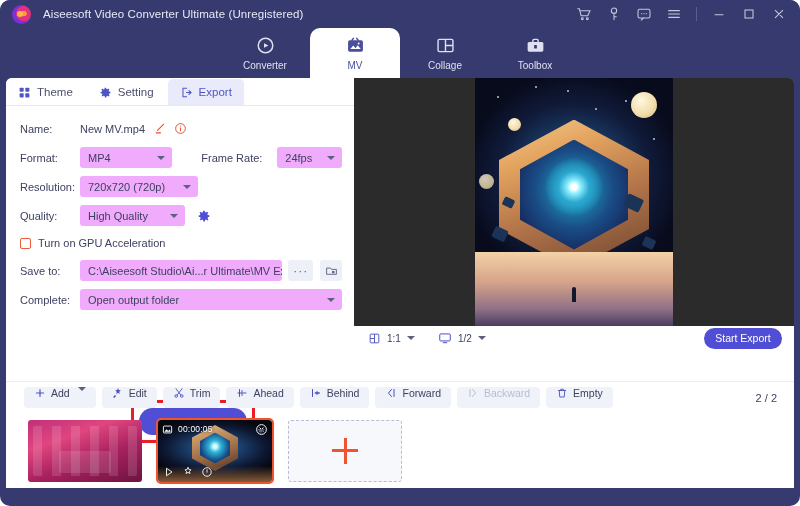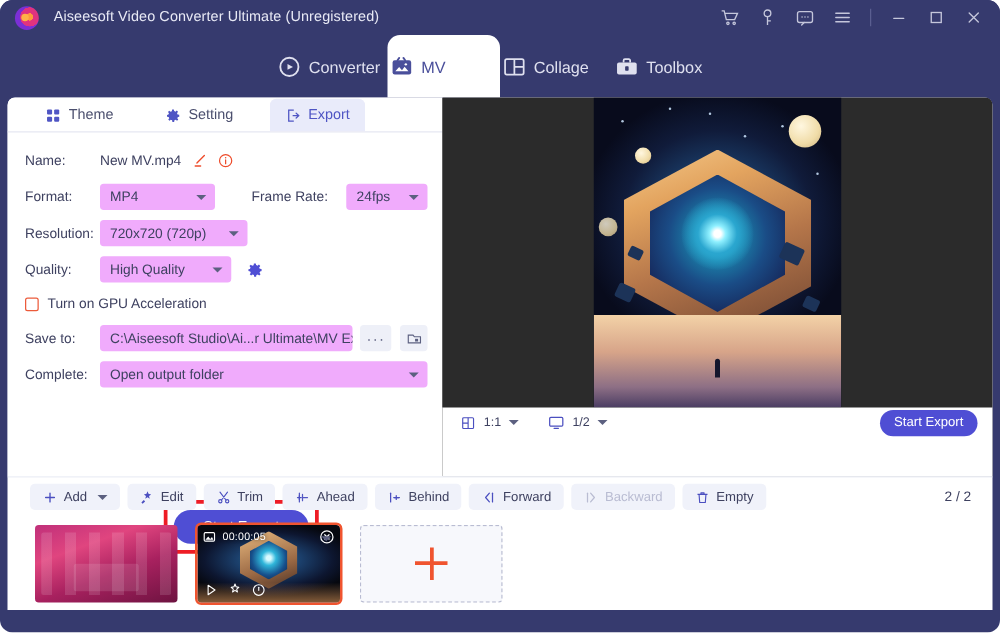--- a/index.html
+++ b/index.html
@@ -33,40 +33,40 @@
   .tb-right { margin-left: auto; display: flex; align-items: center; gap: 14px; padding-right: 13px; }
   .tb-ic { width: 16px; height: 16px; opacity: .85; display:block; }
   .tb-sep { width: 1px; height: 14px; background: #5a5e90; }
 
   
   .mainnav {
     position: absolute; top: 28px; left: 0; width: 800px; height: 50px;
     background: #363a6e; display: flex; justify-content: center; align-items: flex-end;
   }
   .nav-item {
-    width: 90px; height: 50px; display: flex; flex-direction: row;
-    align-items: center; gap: 4px; cursor: pointer;
-    color: #dfe0ef; font-size: 13px;
+    width: 90px; height: 50px; display: flex; flex-direction: column;
+    align-items: center; justify-content: center; gap: 4px; cursor: pointer;
+    color: #dfe0ef; font-size: 10px;
   }
   .nav-item.active {
     background: #ffffff; color: #4a4f9b;
     border-radius: 10px 10px 0 0;
   }
   .nav-ic { width: 23px; height: 21px; }
 
   
   .body {
     position: absolute; top: 78px; left: 6px;
     width: 788px; height: 410px; background: #ffffff;
     border-radius: 6px 6px 0 0; overflow: hidden;
   }
 
   
   .left { position: absolute; left: 0; top: 0; width: 348px; height: 303px; background:#fff; }
-  .subtabs { display: flex; align-items: flex-end; height: 28px; padding-left: 18px; gap: 17px;
+  .subtabs { display: flex; align-items: flex-end; height: 28px; gap: 2px;
              border-bottom: 1px solid #e6e8f2; }
   .subtab {
     display: flex; align-items: center; gap: 6px; height: 26px; padding: 0 12px;
     font-size: 11.5px; color: #4b4f6e; cursor: pointer; border-radius: 5px 5px 0 0;
   }
   .subtab.active { background: #e9ebfa; color: #4f55c4; }
   .subtab svg { width: 13px; height: 13px; }
 
   .form { padding: 10px 12px 0 14px; }
   .row { display: flex; align-items: center; height: 25px; margin-bottom: 4px; }
@@ -170,21 +170,21 @@
     justify-content:center; cursor:pointer; border:none; font-family:inherit;
   }
 
   
   .toolbar {
     position:absolute; left:0; top:303px; width:788px; height:32px;
     display:flex; align-items:center; padding-left:18px; gap:6px;
     border-top:1px solid #eceef6;
   }
   .tbtn {
-    height:21px; display:flex; align-items:center; gap:5px; padding:0 10px;
+    height:21px; display:flex; gap:5px; padding:0 10px;
     background:#f0f2fa; border-radius:4px; font-size:10.5px; color:#3e4160; cursor:pointer;
   }
   .tbtn.disabled { color:#b9bcd2; cursor:default; }
   .tbtn svg { width:12px; height:12px; }
   .tbtn .caret { margin-left:3px; }
   .counter { margin-left:auto; margin-right:17px; font-size:11px; color:#3e4160; }
 
   
   .thumbs { position:absolute; left:0; top:335px; width:788px; height:75px;
             display:flex; align-items:center; padding-left:22px; gap:16px; }

